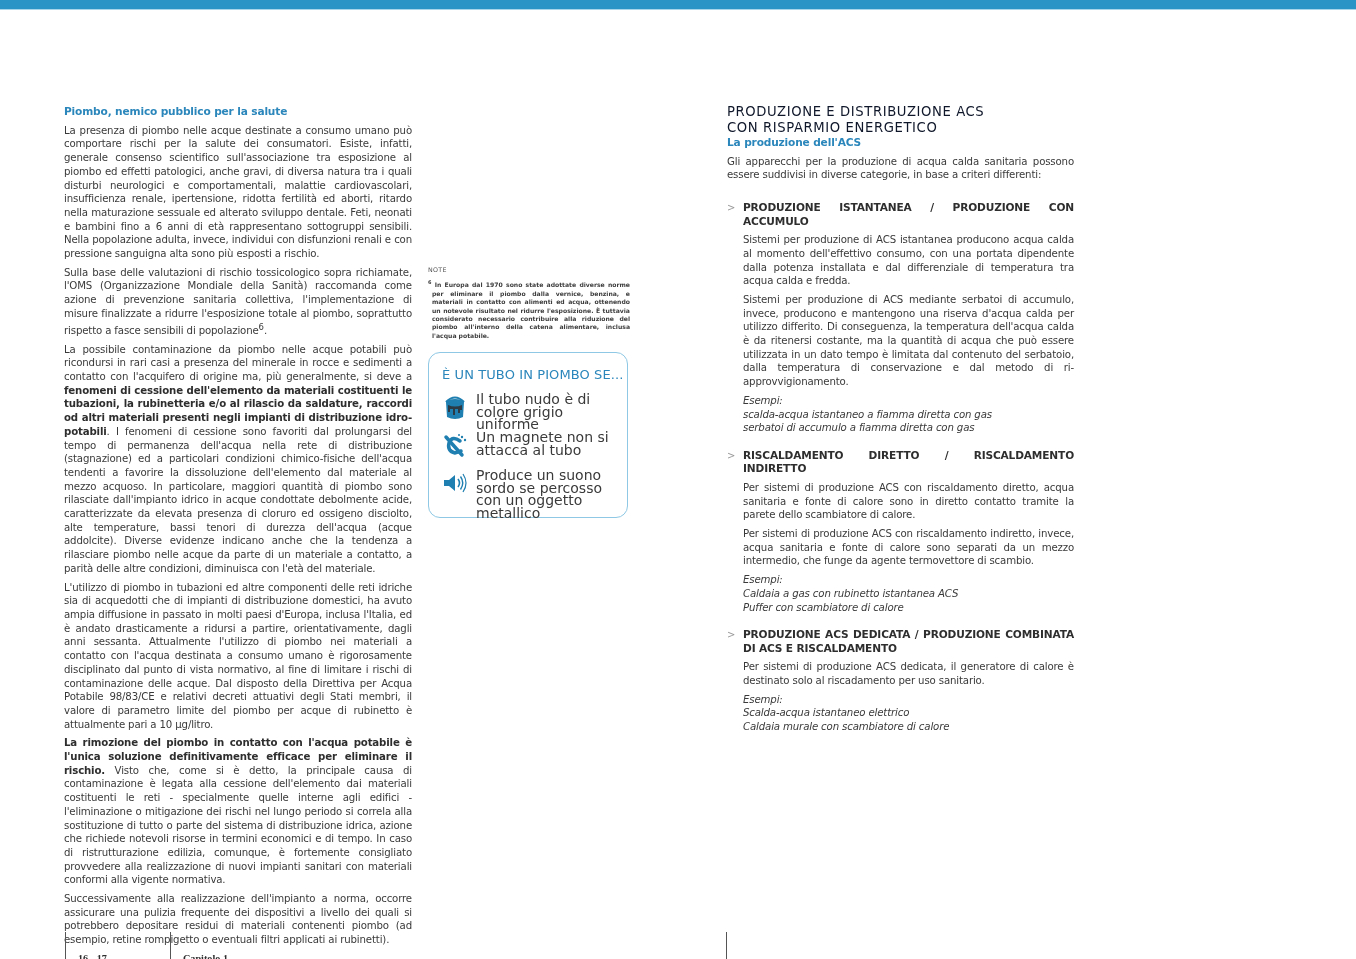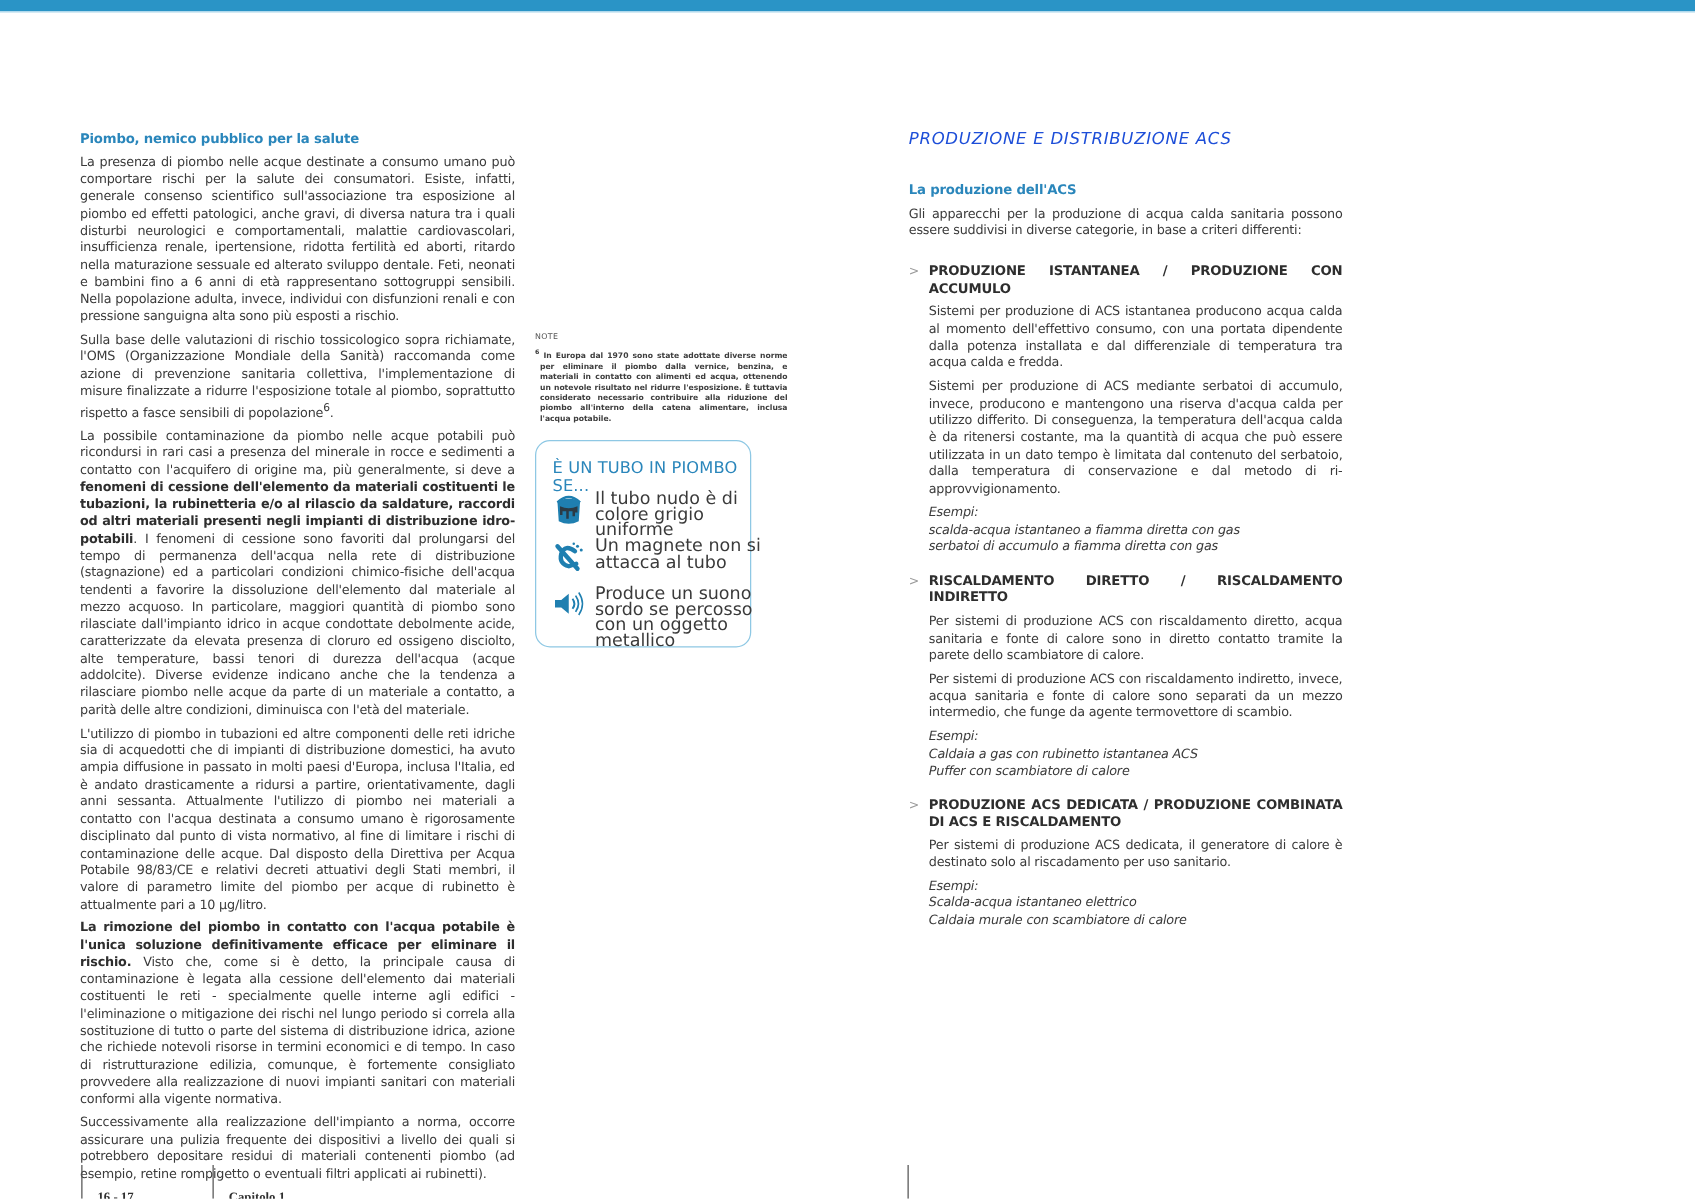--- a/index.html
+++ b/index.html
@@ -17,30 +17,30 @@
 
   #left { left:64px; top:105px; width:348px; }
   .subhead-blue { color:#2a86bb; font-weight:bold; font-size:10.6px; margin:0 0 5px 0; }
 
   #note { position:absolute; left:428px; top:266px; width:202px; font-size:6.1px; line-height:8.4px; color:#3d3d3d; }
   #note .note-label { font-size:6.3px; color:#555; margin-bottom:4px; letter-spacing:0.3px; }
   #note .note-text { font-weight:bold; text-align:justify; padding-left:4px; text-indent:-4px; }
   #note sup { font-size:5px; }
 
   #tubebox {
-    position:absolute; left:428px; top:352px; width:173px; height:166px;
+    position:absolute; left:428px; top:352px; width:200px; height:166px;
     border:1px solid #8ec8e4; border-radius:12px; box-sizing:border-box; background:#fff;
   }
   #tubebox .box-title { position:absolute; left:13px; top:14px; font-size:13px; color:#2a86bb; letter-spacing:0.1px; }
   .box-item { position:absolute; left:13px; width:180px; height:36px; }
   .box-item .ic { position:absolute; left:0; top:0; width:26px; height:28px; }
   .box-item .tx { position:absolute; left:34px; top:0; font-size:14px; line-height:12.5px; color:#3a3a3a; width:140px; }
 
   #right { left:727px; top:104px; width:347px; }
-  .big-title { color:#1d4ed8; font-size:13.2px; line-height:16px; letter-spacing:0.6px; margin:0 0 26px 0;font-style:italic; }
+  .big-title { color:#0f172a; font-size:13.2px; line-height:16px; letter-spacing:0.6px; margin:0 0 0 0; }
   .sec-head { position:relative; font-weight:bold; color:#2e2e2e; font-size:10.6px; line-height:13.5px; margin:0 0 5px 0; padding-left:16px; text-align:justify; }
   .sec-head .chev { position:absolute; left:0; top:0; color:#9a9a9a; font-weight:normal; font-size:10px; }
   .indent { padding-left:16px; }
   .ex { font-style:italic; margin:0 0 0 0; }
   .gap { height:14px; }
 
   .footer { position:absolute; top:953px; font-size:10.2px; font-weight:bold; color:#2e2e2e; font-family:Liberation Serif, serif;text-align:center; }
   .fbar { position:absolute; top:932px; width:1px; height:27px; background:#555; }
 </style>
 </head>
@@ -95,20 +95,21 @@
       <path d="M18.5 7.5 Q23 14 18.5 20.5" fill="none" stroke="#1f7fb0" stroke-width="1.4"></path>
       <path d="M21 5 Q27 14 21 23" fill="none" stroke="#1f7fb0" stroke-width="1.2"></path>
     </svg>
     <div class="tx">Produce un suono sordo se percosso con un oggetto metallico</div>
   </div>
 </div>
 
 <div id="right" class="col">
   <div class="big-title">
     <div>PRODUZIONE E DISTRIBUZIONE ACS</div>
+    <div>CON RISPARMIO ENERGETICO</div>
   </div>
   <div class="subhead-blue">La produzione dell'ACS</div>
   <p>Gli apparecchi per la produzione di acqua calda sanitaria possono essere suddivisi in diverse categorie, in base a criteri differenti:</p>
   <div class="gap"></div>
 
   <div>
     <div class="sec-head"><span class="chev">&gt;</span><span>PRODUZIONE ISTANTANEA / PRODUZIONE CON ACCUMULO</span></div>
     <div class="indent">
       <p>Sistemi per produzione di ACS istantanea producono acqua calda al momento dell'effettivo consumo, con una portata dipendente dalla potenza installata e dal differenziale di temperatura tra acqua calda e fredda.</p>
       <p>Sistemi per produzione di ACS mediante serbatoi di accumulo, invece, producono e mantengono una riserva d'acqua calda per utilizzo differito. Di conseguenza, la temperatura dell'acqua calda è da ritenersi costante, ma la quantità di acqua che può essere utilizzata in un dato tempo è limitata dal contenuto del serbatoio, dalla temperatura di conservazione e dal metodo di ri-approvvigionamento.</p>

